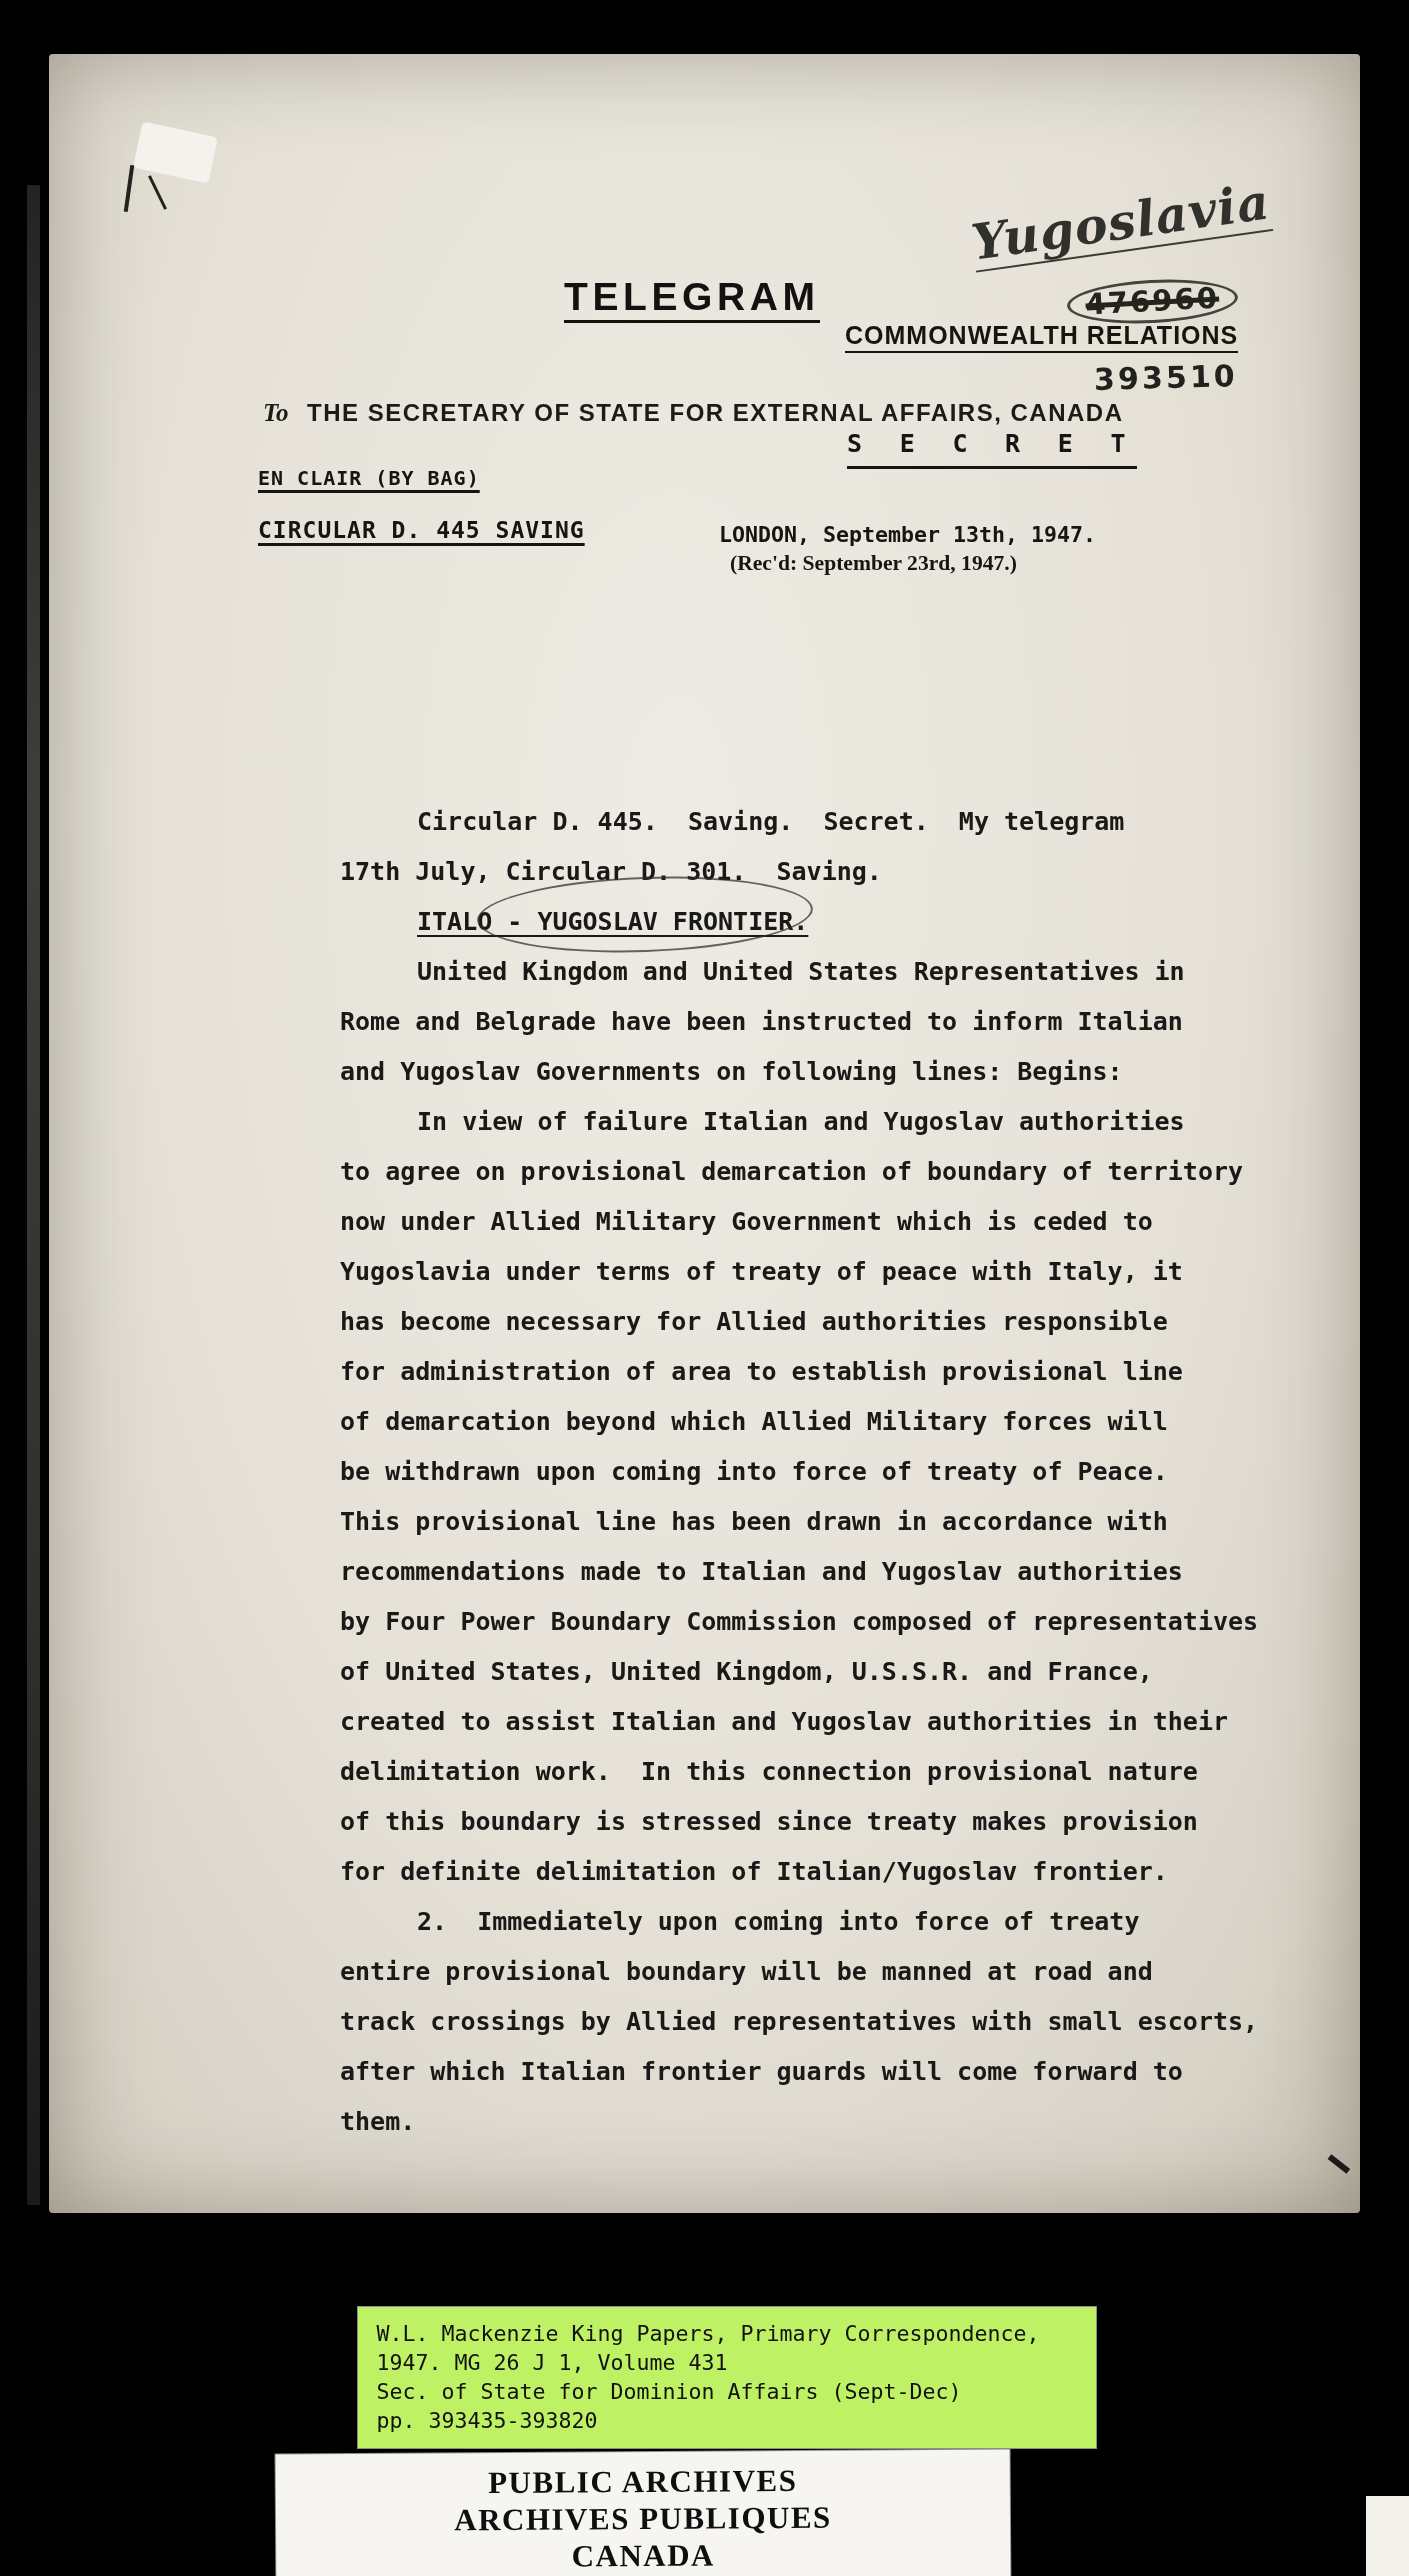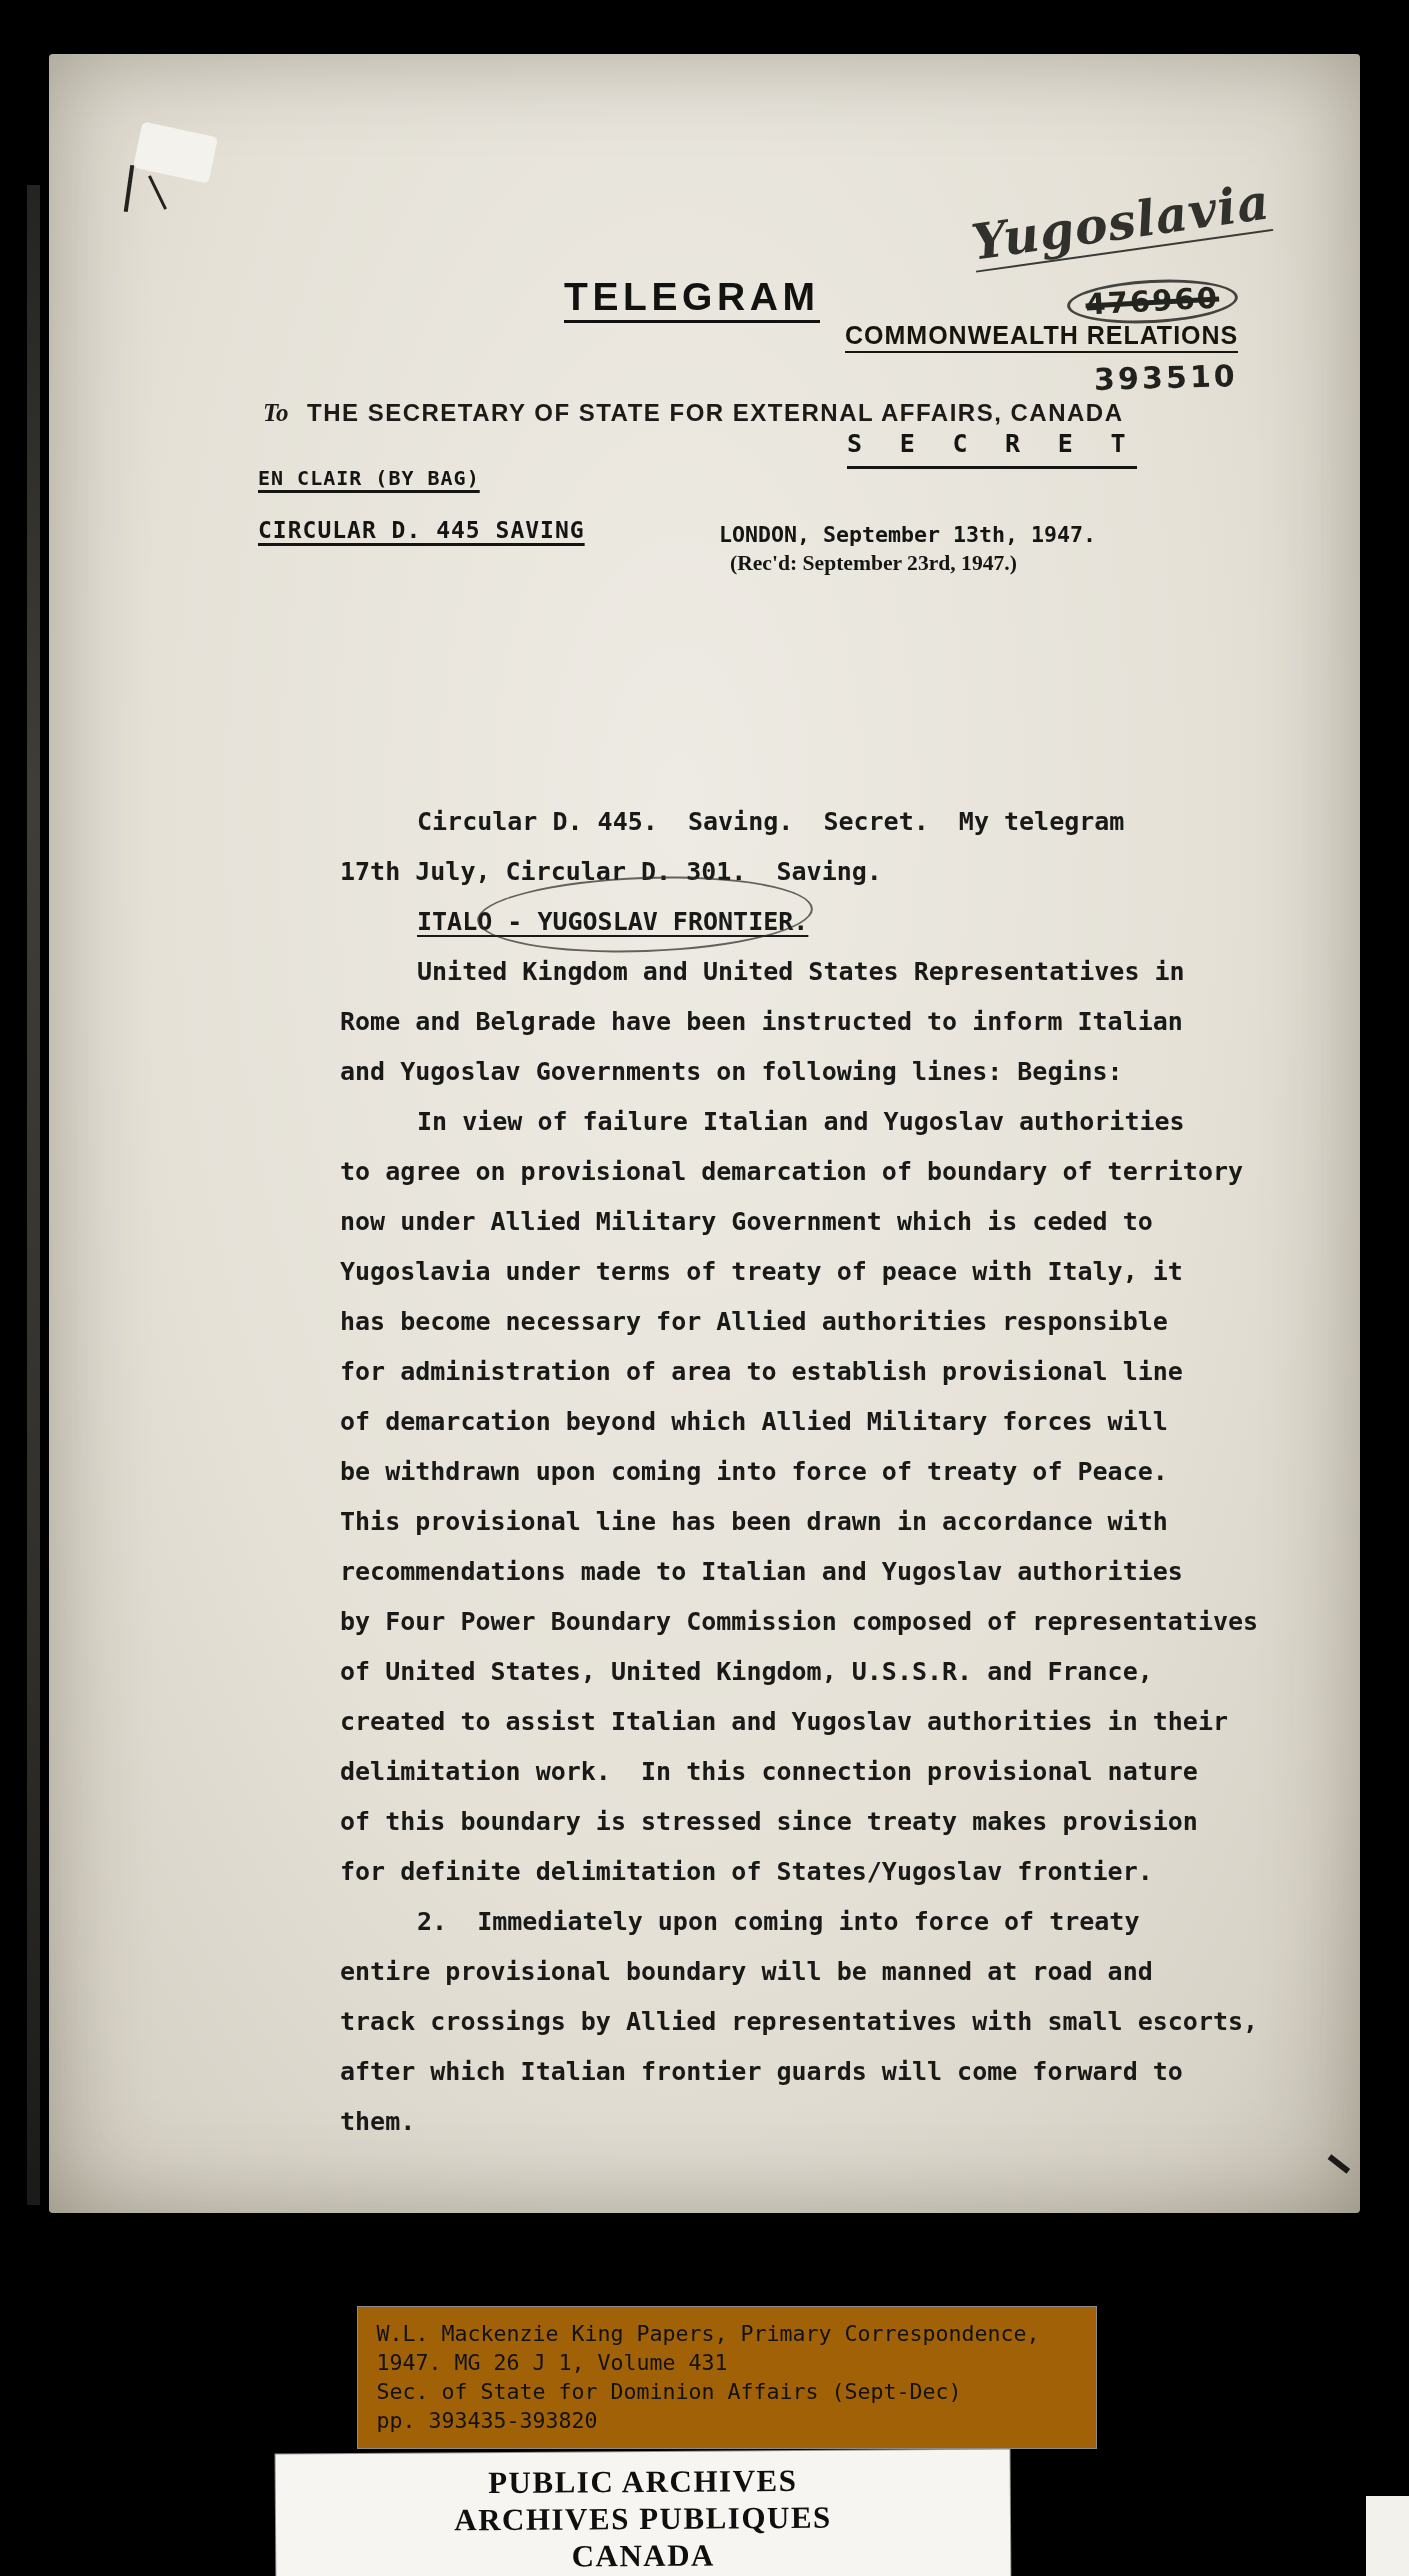--- a/index.html
+++ b/index.html
@@ -61,21 +61,21 @@
   .body-block{position:absolute;left:291px;top:743px;width:948px;
     font:700 25px/50px "DejaVu Sans Mono","Liberation Mono",monospace;color:#191917;}
   .ln{white-space:pre;}
   .ind{padding-left:77px;}
   .ul{text-decoration:underline;text-decoration-thickness:2.1px;text-underline-offset:4.6px;}
   .oval{position:absolute;left:428px;top:823px;width:332px;height:71px;
     border:2.6px solid rgba(45,44,40,.72);border-radius:50%;transform:rotate(-2deg);}
 
   
   .prov{position:absolute;left:358px;top:2307px;width:738px;box-sizing:border-box;
-    background:#a16207;padding:12.4px 18.5px;box-shadow:0 0 0 1px #8d8d88;
+    background:#bef264;padding:12.4px 18.5px;box-shadow:0 0 0 1px #8d8d88;
     font:400 21.6px/29px "DejaVu Sans Mono","Liberation Mono",monospace;color:#121212;}
   .arch{position:absolute;left:276px;top:2452px;width:734px;box-sizing:border-box;
     background:#f6f5f1;padding:11.3px 0 13.4px;text-align:center;transform:rotate(-0.4deg);
     box-shadow:0 0 0 1px #8d8d88;color:#0f0f0f;font-family:"Liberation Serif",serif;font-weight:700;}
   .arch div{font-size:31px;line-height:37px;letter-spacing:1.5px;}
   .sliver{position:absolute;right:0;top:2496px;width:44px;height:93px;background:#f2f1ec;}
 </style>
 </head>
 <body>
 
@@ -121,21 +121,21 @@
     <div class="ln">for administration of area to establish provisional line</div>
     <div class="ln">of demarcation beyond which Allied Military forces will</div>
     <div class="ln">be withdrawn upon coming into force of treaty of Peace.</div>
     <div class="ln">This provisional line has been drawn in accordance with</div>
     <div class="ln">recommendations made to Italian and Yugoslav authorities</div>
     <div class="ln">by Four Power Boundary Commission composed of representatives</div>
     <div class="ln">of United States, United Kingdom, U.S.S.R. and France,</div>
     <div class="ln">created to assist Italian and Yugoslav authorities in their</div>
     <div class="ln">delimitation work.  In this connection provisional nature</div>
     <div class="ln">of this boundary is stressed since treaty makes provision</div>
-    <div class="ln">for definite delimitation of States/Yugoslav frontier.</div>
+    <div class="ln">for definite delimitation of Italian/Yugoslav frontier.</div>
     <div class="ln ind">2.  Immediately upon coming into force of treaty</div>
     <div class="ln">entire provisional boundary will be manned at road and</div>
     <div class="ln">track crossings by Allied representatives with small escorts,</div>
     <div class="ln">after which Italian frontier guards will come forward to</div>
     <div class="ln">them.</div>
   </div>
 
   <div class="oval"></div>
   <div class="corner-mark"></div>
 </div>

